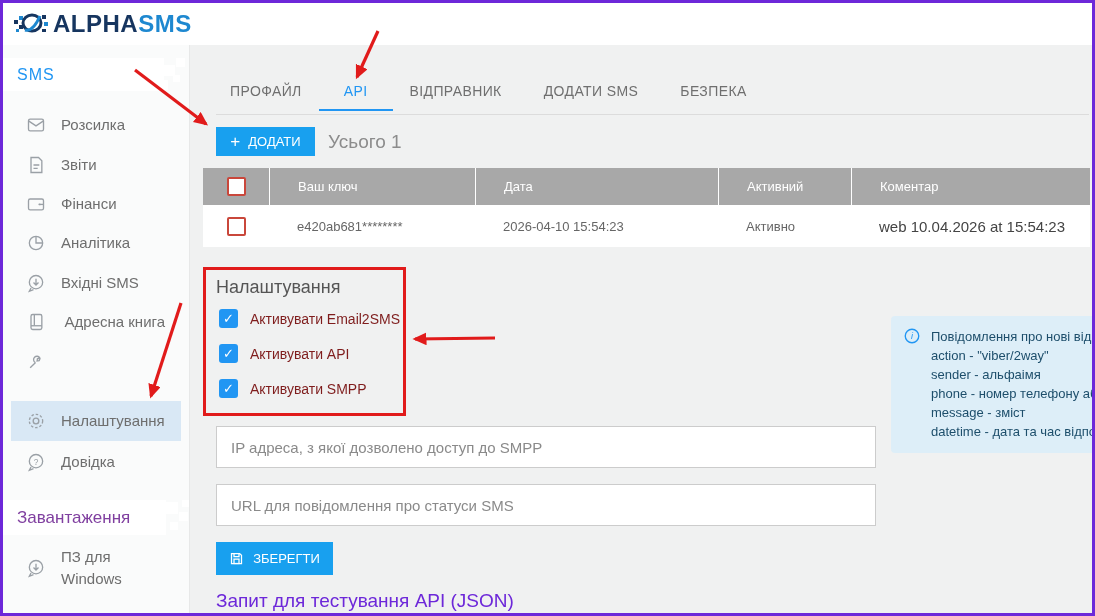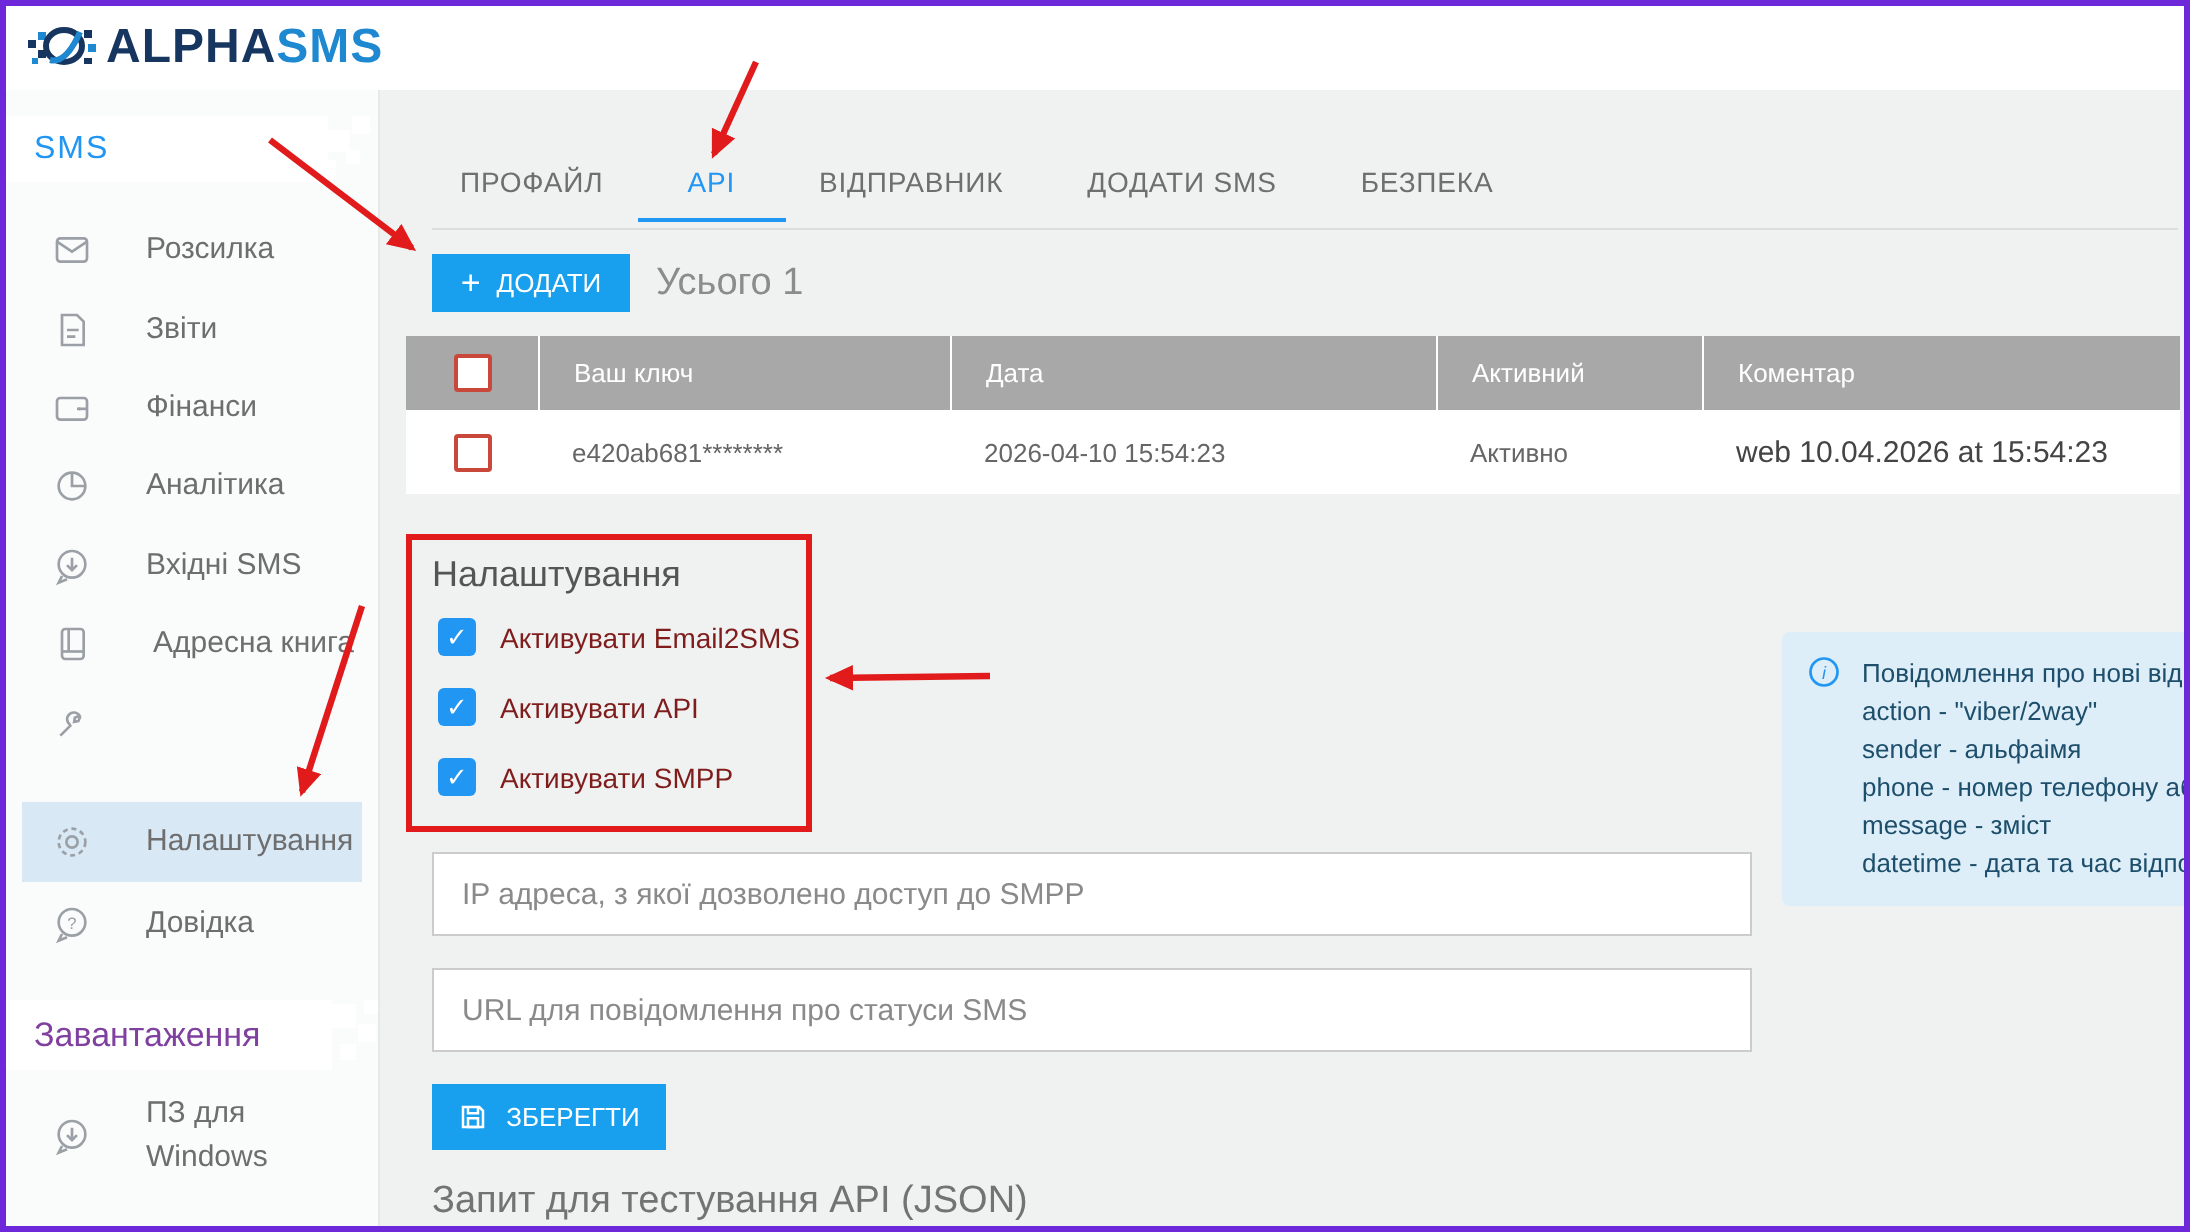--- a/index.html
+++ b/index.html
@@ -12,21 +12,21 @@
   .logo-text{font-size:24px;font-weight:bold;letter-spacing:.5px;}
   .logo-alpha{color:#16355f;}
   .logo-sms{color:#1e88d0;}
 
   
   .sidebar{position:absolute;left:0;top:42px;width:186px;height:571px;background:#fafbfb;border-right:1px solid #e7e8e8;}
   .sms-bar{position:absolute;left:0;top:13px;width:148px;height:33px;background:#fff;display:flex;align-items:center;}
   .sms-bar span{color:#2196f3;font-size:16px;letter-spacing:1px;margin-left:14px;}
   .side-item{position:absolute;left:8px;width:170px;display:flex;align-items:center;min-height:28px;cursor:pointer;}
   .side-item .sicon{width:22px;height:22px;margin-left:14px;flex:0 0 22px;display:flex;align-items:center;justify-content:center;}
-  .side-item .slabel{margin-left:26px;font-size:15px;color:#6e6e6e;width:104px;line-height:22px;}
+  .side-item .slabel{margin-left:14px;font-size:15px;color:#6e6e6e;width:104px;line-height:22px;}
   .side-item.selected{background:#d9e8f5;height:40px;}
   .downloads-band{position:absolute;left:0;top:455px;width:163px;height:35px;background:#fff;display:flex;align-items:center;}
   .downloads-band span{margin-left:14px;font-size:17px;color:#8040a0;}
 
   
   .main{position:absolute;left:187px;top:42px;right:3px;bottom:3px;}
   .tabs{position:absolute;left:40px;top:38px;display:flex;gap:42px;}
   .tab{font-size:14px;color:#6f6f6f;letter-spacing:.4px;cursor:pointer;padding-bottom:12px;position:relative;}
   .tab.active{color:#2196f3;}
   .tab.active::after{content:"";position:absolute;left:50%;transform:translateX(-50%);bottom:0;width:74px;height:2px;background:#2196f3;}
@@ -36,40 +36,40 @@
   .add-btn{position:absolute;left:26px;top:82px;width:99px;height:29px;font-size:13px;gap:8px;}
   .add-btn .plus{font-size:17px;font-weight:normal;line-height:1;}
   .total{position:absolute;left:138px;top:86px;font-size:19px;color:#8c8c8c;}
 
   
   .table{position:absolute;left:13px;top:123px;right:-1px;}
   .trow{display:flex;}
   .thead .cell{background:#a8a8a8;color:#fff;font-size:13px;height:37px;border-left:1px solid #fff;}
   .thead .cell:first-child{border-left:none;}
   .tbody .cell{background:#fff;color:#666;font-size:13px;height:42px;}
-  .cell{display:flex;align-items:center;box-sizing:border-box;padding-left:17px;}
+  .cell{display:flex;align-items:center;box-sizing:border-box;padding-left:28px;}
   .c-check{width:66px;flex:0 0 66px;justify-content:center;padding-left:0;}
   .c-key{width:206px;flex:0 0 206px;}
   .c-date{width:243px;flex:0 0 243px;}
   .c-active{width:133px;flex:0 0 133px;}
   .c-comment{flex:1;}
   .tbody .c-comment{color:#444;font-size:15px;}
   .redbox-check{width:15px;height:15px;border:2px solid #c9473b;border-radius:2px;background:#fff;cursor:pointer;}
 
   
   .settings-title{position:absolute;left:26px;top:232px;font-size:18px;color:#555;}
   .chk-row{position:absolute;left:29px;display:flex;align-items:center;gap:12px;cursor:pointer;}
   .chk-box{width:19px;height:19px;background:#2196f3;border-radius:3px;color:#fff;font-size:13px;display:flex;align-items:center;justify-content:center;}
   .chk-label{font-size:14px;color:#7f1d1d;}
   .red-rect{position:absolute;left:13px;top:222px;width:197px;height:143px;border:3px solid #e11b1b;pointer-events:none;}
 
   .txt-input{position:absolute;left:26px;width:660px;height:42px;box-sizing:border-box;border:1px solid #ccc;background:#fff;font-size:15px;color:#444;padding:0 14px;font-family:inherit;}
   .txt-input::placeholder{color:#8a8a8a;opacity:1;}
   .save-btn{position:absolute;left:26px;top:497px;width:117px;height:33px;font-size:13px;gap:9px;}
-  .bottom-heading{position:absolute;left:26px;top:545px;font-size:19px;color:#737373;}
+  .bottom-heading{position:absolute;left:26px;top:545px;font-size:19px;color:#6d28d9;}
 
   
   .info-box{position:absolute;left:701px;top:271px;width:330px;min-height:122px;background:#ddeef8;border-radius:4px;padding:11px 10px 12px 12px;box-sizing:border-box;}
   .info-box .ibody{display:flex;gap:10px;}
   .info-lines{font-size:13px;line-height:19px;color:#1d4e6b;white-space:nowrap;}
   .info-i{flex:0 0 18px;}
 
   
   .annotations{position:absolute;left:0;top:0;width:1095px;height:616px;pointer-events:none;}
   .pixel{position:absolute;background:#fff;pointer-events:none;}

